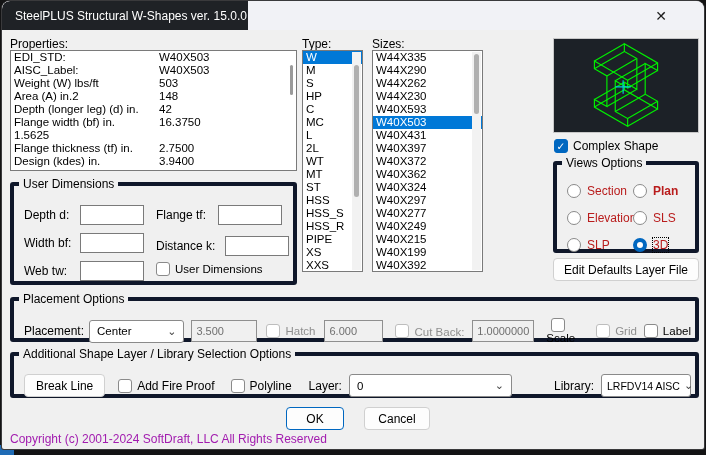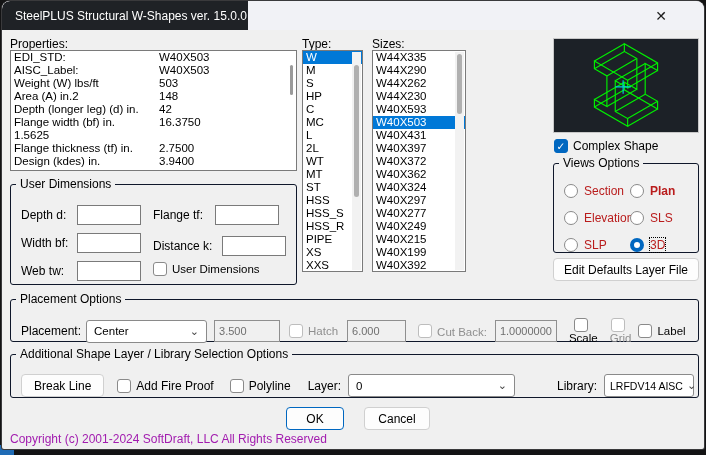--- a/index.html
+++ b/index.html
@@ -18,21 +18,21 @@
   
   .lbl { position:absolute; font-size:12px; color:#000; white-space:nowrap; }
   .listbox { position:absolute; background:#fff; border:1px solid #7a7a7a; overflow:hidden; font-size:11.5px; }
   .list-item { height:13px; line-height:13px; padding-left:3px; white-space:nowrap; color:#000; }
   .list-item.selected { background:#0078d7; color:#fff; }
   .prop-row { display:flex; height:13px; line-height:13px; padding-left:3px; white-space:nowrap; }
   .prop-name { width:145px; flex:none; }
   .sb-track { position:absolute; right:1px; top:1px; bottom:1px; width:9px; background:#f2f2f2; }
   .sb-thumb { position:absolute; left:2px; width:5px; background:#b0b0b0; border-radius:3px; }
   .thin-thumb { position:absolute; right:3px; width:3px; background:#9a9a9a; border-radius:2px; }
-  fieldset { position:absolute; border:1px solid #0f172a; border-radius:3px; }
+  fieldset { position:absolute; border:4px solid #0f172a; border-radius:3px; }
   legend { font-size:12px; margin-left:5px; padding:0 4px; color:#000; white-space:nowrap; }
   
   .tb { background:#fff; border:1px solid #7a7a7a; height:20px; font-size:11px; padding:0 4px; color:#000; }
   .tb.dis { background:#f0f0f0; border:1px solid #8f8f8f; color:#6f6f6f; height:22px; }
   .combo { background:#fff; border:1px solid #8a8a8a; border-radius:3px; height:23px; display:flex;
            align-items:center; justify-content:space-between; padding:0 7px; font-size:11.5px; color:#000; }
   .combo .chev { font-size:11px; color:#444; margin-left:4px; }
   .btn { background:#fdfdfd; border:1px solid #d0d0d0; border-radius:4px; font-size:12px; color:#000;
          display:flex; align-items:center; justify-content:center; }
   .btn.default { border:1px solid #0067c0; }
@@ -171,21 +171,21 @@
       <div class="list-item">HSS_R</div>
 
       <div class="list-item">PIPE</div>
 
       <div class="list-item">XS</div>
 
       <div class="list-item">XXS</div>
     </div>
 
   <div class="lbl" style="left:370px; top:36px;">Sizes:</div>
-  <div class="listbox" style="left:370px; top:49px; width:94px; height:222px;">
+  <div class="listbox" style="left:370px; top:49px; width:111px; height:222px;">
 
     <div class="sb-track">
       <div class="sb-thumb" style="top:2px; height:60px;"></div>
     </div>
 
       <div class="list-item">W44X335</div>
 
       <div class="list-item">W44X290</div>
 
       <div class="list-item">W44X262</div>
@@ -281,21 +281,21 @@
       <input class="tb dis" style="width: 59px; margin-left: 9px;" disabled="" value="6.000">
       <label class="check" style="margin-left:12px;align-items:flex-end;">
         <span class="cb dis"></span>
         <span class="cbl dis">Cut Back:</span>
       </label>
       <input class="tb dis" style="width: 62px; margin-left: 8px;" disabled="" value="1.00000000">
       <label class="check" style="margin-left:7px;flex-direction:column;">
         <span class="cb"></span>
         <span class="cbl">Scale</span>
       </label>
-      <label class="check" style="margin-left:7px;flex-direction:column;">
+      <label class="check" style="margin-left:21px;">
         <span class="cb dis"></span>
         <span class="cbl dis">Grid</span>
       </label>
       <label class="check" style="margin-left:7px;">
         <span class="cb"></span>
         <span class="cbl">Label</span>
       </label>
     </div>
   </fieldset>
 

